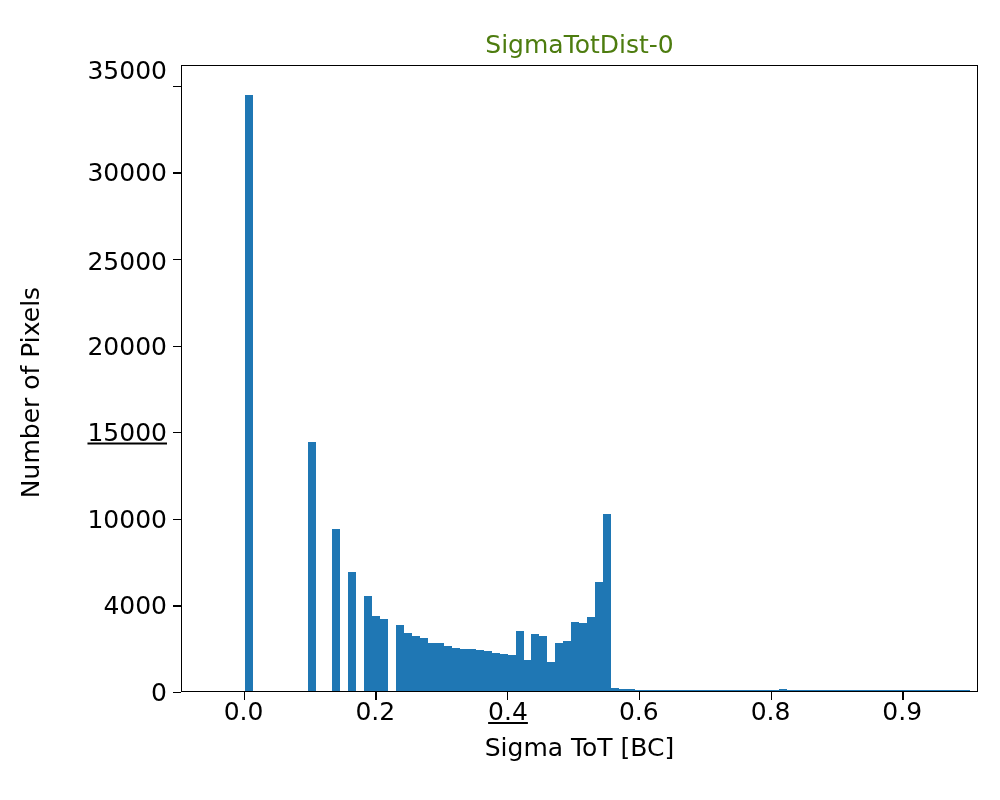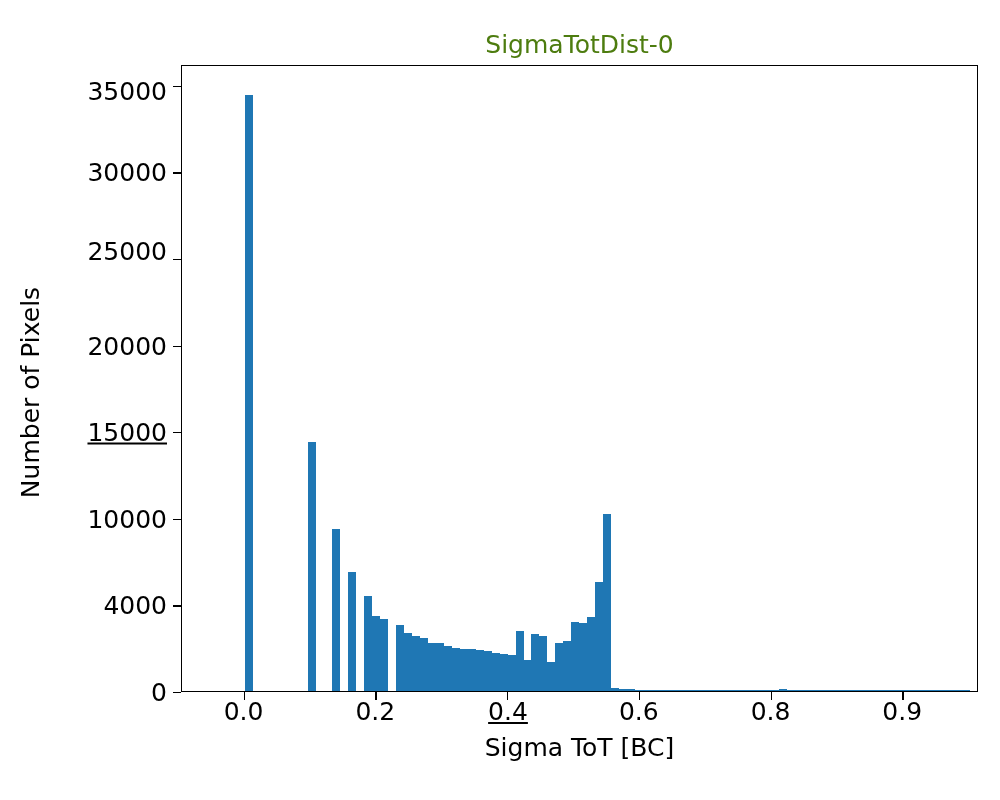--- a/index.html
+++ b/index.html
@@ -102,25 +102,25 @@
       <div class="ytick-label" style="top: 692px;">0</div>
       <div class="ytick-mark" style="top: 692px;"></div>
       <div class="ytick-label" style="top: 605.398px;">4000</div>
       <div class="ytick-mark" style="top: 605.398px;"></div>
       <div class="ytick-label" style="top: 518.796px;">10000</div>
       <div class="ytick-mark" style="top: 518.796px;"></div>
       <div class="ytick-label" style="top: 432.193px; text-decoration: underline;">15000</div>
       <div class="ytick-mark" style="top: 432.193px;"></div>
       <div class="ytick-label" style="top: 345.591px;">20000</div>
       <div class="ytick-mark" style="top: 345.591px;"></div>
-      <div class="ytick-label" style="top: 251px;">25000</div>
+      <div class="ytick-label" style="top: 261px;">25000</div>
       <div class="ytick-mark" style="top: 258.989px;"></div>
       <div class="ytick-label" style="top: 172.387px;">30000</div>
       <div class="ytick-mark" style="top: 172.387px;"></div>
-      <div class="ytick-label" style="top: 91px;">35000</div>
+      <div class="ytick-label" style="top: 70px;">35000</div>
       <div class="ytick-mark" style="top: 85.7845px;"></div>
     </div>
 
   <div id="plot-area">
     <div id="bars">
         <div class="bar" style="left: 62.5744px; width: 7.97px; height: 595.823px; background: rgb(31, 119, 180);"></div>
         <div class="bar" style="left: 126.334px; width: 7.97px; height: 249.414px; background: rgb(31, 119, 180);"></div>
         <div class="bar" style="left: 150.244px; width: 7.97px; height: 161.946px; background: rgb(31, 119, 180);"></div>
         <div class="bar" style="left: 166.184px; width: 7.97px; height: 119.165px; background: rgb(31, 119, 180);"></div>
         <div class="bar" style="left: 182.124px; width: 7.97px; height: 95.2624px; background: rgb(31, 119, 180);"></div>

